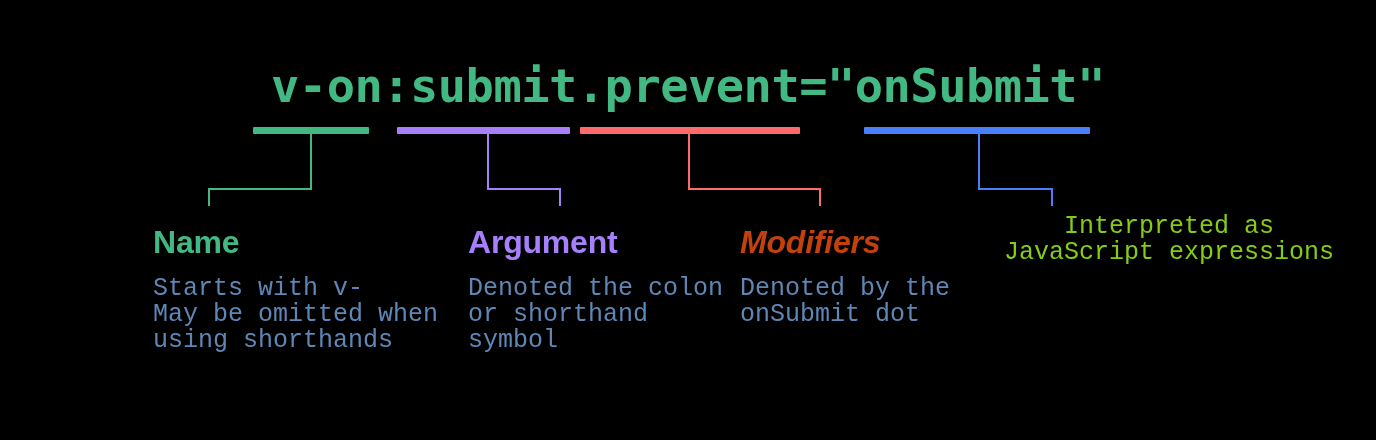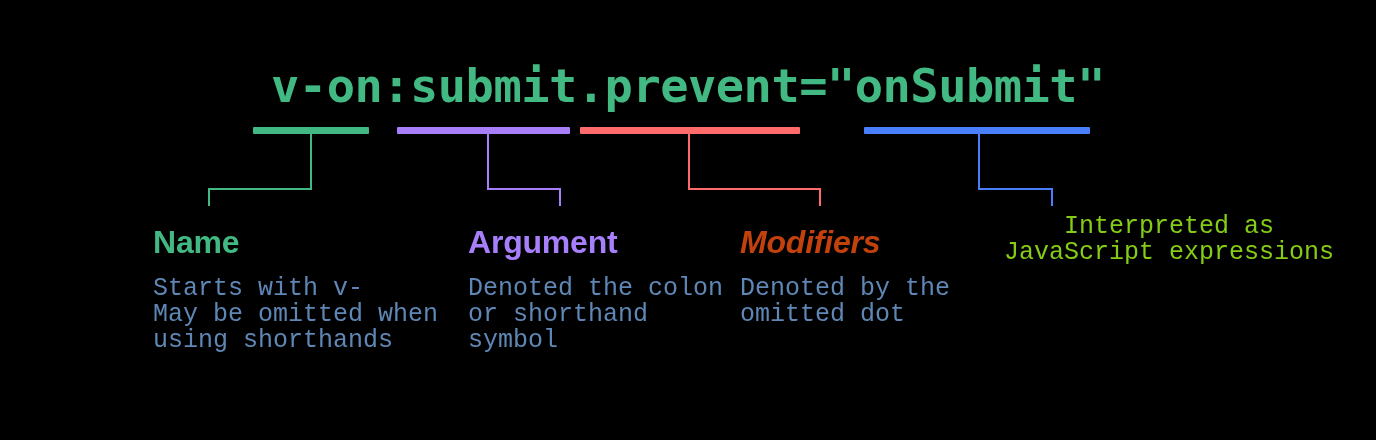--- a/index.html
+++ b/index.html
@@ -125,21 +125,21 @@
       </div>
       <div class="col" style="left: 468px;">
         <div class="col-title" style="color: rgb(168, 127, 251);">Argument</div>
         <div class="col-desc" style="color: rgb(95, 135, 181);">Denoted the colon
 or shorthand
 symbol</div>
       </div>
       <div class="col" style="left: 740px;">
         <div class="col-title" style="color: #c2410c; font-style: italic;">Modifiers</div>
         <div class="col-desc" style="color: rgb(95, 135, 181);">Denoted by the
-omitted dot</div>
+onSubmit dot</div>
       </div>
       <div class="col" style="left: 1004px;">
         <div class="col-desc" style="color: #84cc16; text-align: center;">Interpreted as
 JavaScript expressions</div>
       </div>
     </div>
 
 </div>
 
 </body></html>

